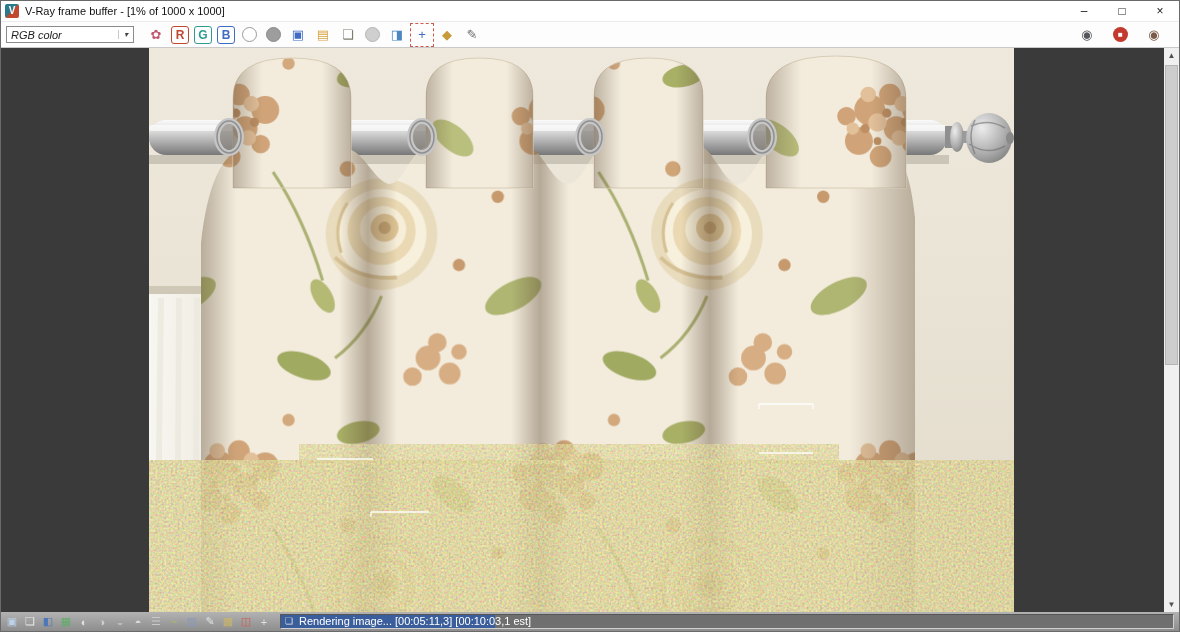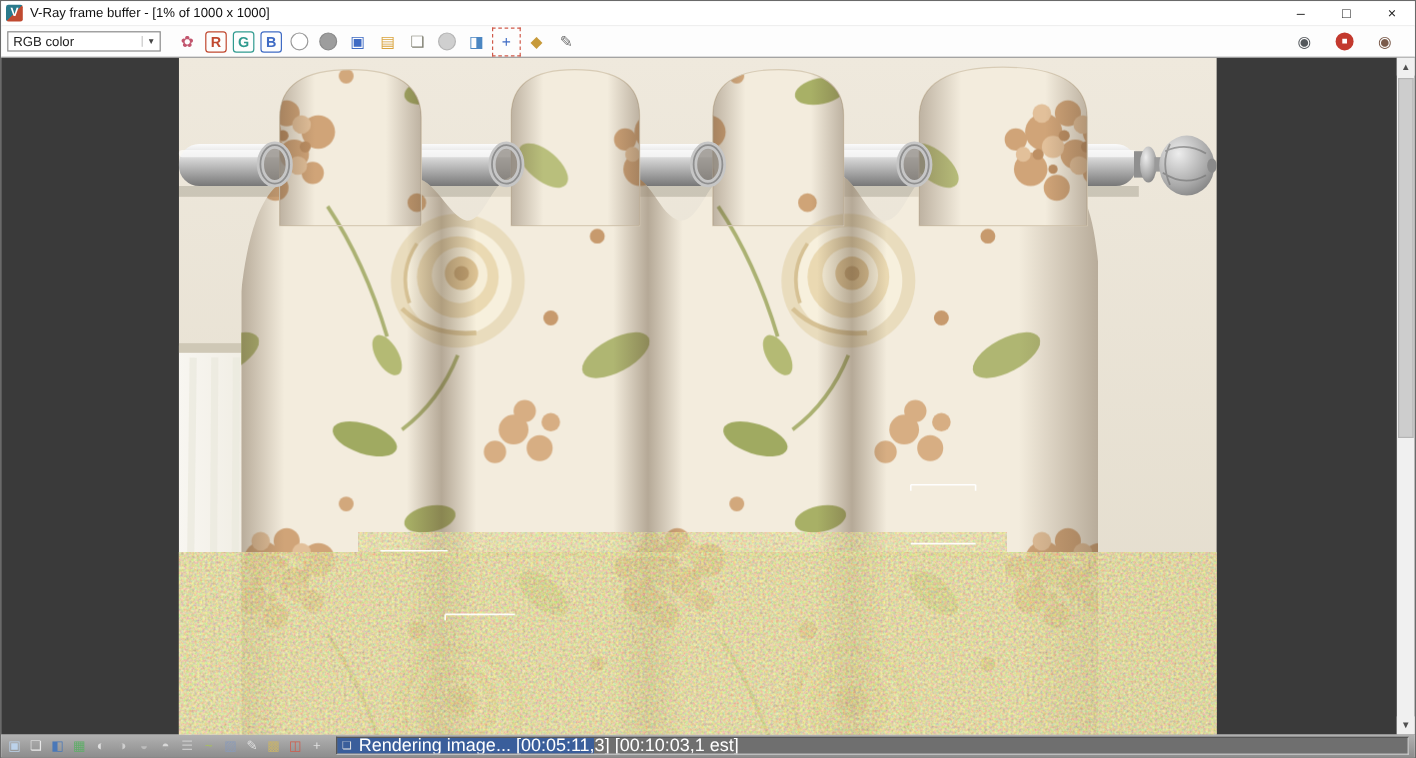--- a/index.html
+++ b/index.html
@@ -17,21 +17,21 @@
   .titletext { font-size:11px; color:#111; margin-left:6px; white-space:nowrap; }
   .win-controls { margin-left:auto; display:flex; height:21px; }
   .win-btn { width:38px; height:21px; text-align:center; line-height:20px;
              font-size:12px; color:#222; cursor:default; }
 
   
   .toolbar { height:26px; background:#fdfdfd; border-bottom:1px solid #c9c9c9;
              display:flex; align-items:center; padding:0 5px; gap:4px; flex:0 0 auto; }
   .dropdown { width:128px; height:17px; border:1px solid #8a8a8a; background:#fff;
               display:flex; align-items:center; font-size:11px; color:#222;
-              margin-right:8px; cursor:default; }
+              margin-right:8px; cursor:default;font-style:italic; }
   .dropdown .val { flex:1; padding-left:4px; }
   .dropdown .arrow { width:15px; text-align:center; border-left:1px solid #c9c9c9;
                      font-size:8px; color:#444; }
   .icon { width:20px; height:20px; display:inline-flex; align-items:center;
           justify-content:center; font-size:13px; cursor:default; flex:0 0 auto; }
   .icon.boxed { width:18px; height:18px; border:1px solid; border-radius:3px;
                 font-size:12px; font-weight:bold; }
   .icon.circle { width:15px; height:15px; border-radius:50%; font-size:8px; margin:2px; }
   .icon.active { outline:1px dashed #d05a4a; outline-offset:1px; }
   .tb-right { margin-left:auto; display:flex; gap:14px; padding-right:10px; }
@@ -52,21 +52,21 @@
   
   .statusbar { height:19px; background:linear-gradient(#b2b2b2,#8d8d8d);
                display:flex; align-items:center; padding:0 3px; gap:2px; flex:0 0 auto; }
   .statusbar .icon { width:16px; height:16px; font-size:11px; }
   .status-field { flex:1; height:15px; margin:0 2px 0 6px; position:relative;
                   background:#6f6f6f; overflow:hidden;
                   border-top:1px solid #565656; border-left:1px solid #565656;
                   border-bottom:1px solid #cfcfcf; border-right:1px solid #cfcfcf; }
   .progress { position:absolute; left:0; top:0; bottom:0; width:24%; background:#3a5e9b; }
   .log-ic { position:absolute; left:4px; top:0; line-height:13px; font-size:9px; color:#e3e3e3; }
-  .status-msg { position:absolute; left:18px; top:0; line-height:13px; font-size:15px;
+  .status-msg { position:absolute; left:18px; top:0; line-height:13px; font-size:11px;
                 color:#ffffff; white-space:nowrap; }
 </style>
 </head>
 <body>
 
 <div class="window">
 
   <div class="titlebar">
     <span class="logo">V</span>
     <span class="titletext">V-Ray frame buffer - [1% of 1000 x 1000]</span>

